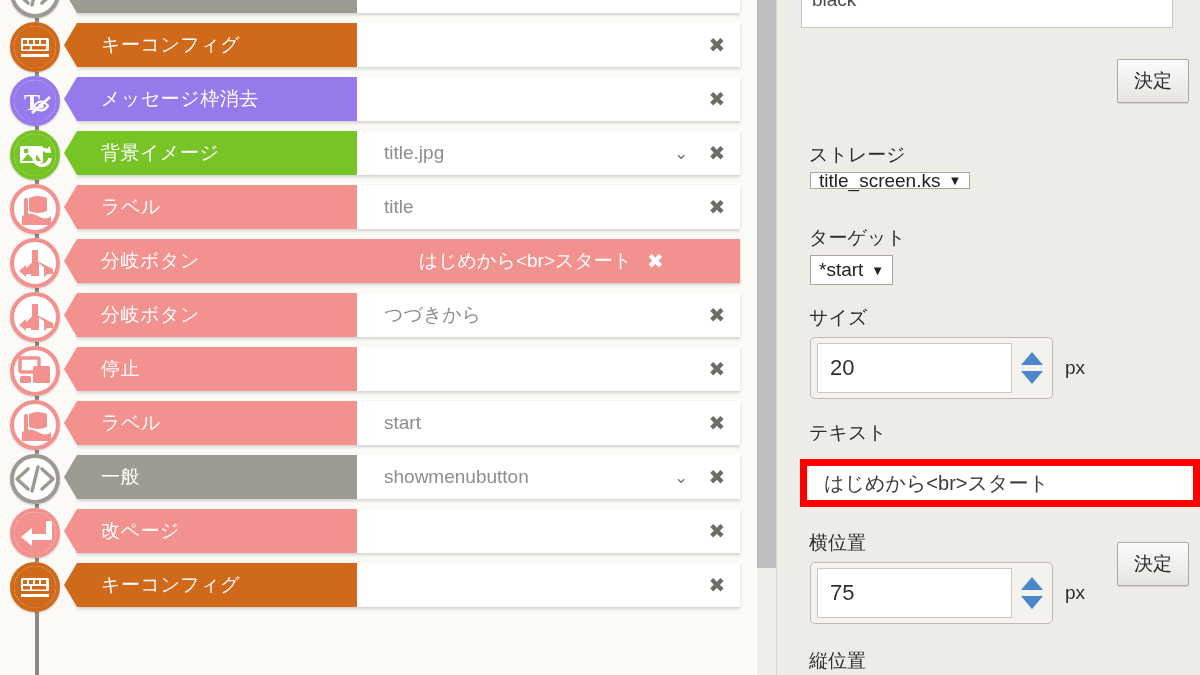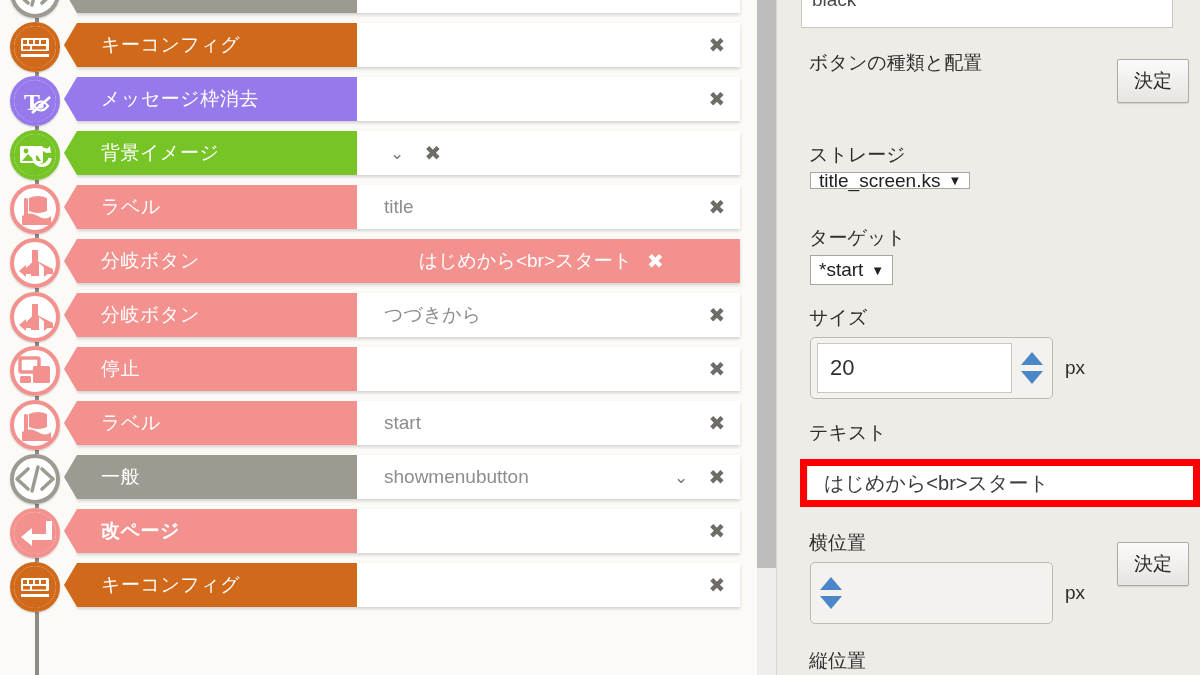--- a/index.html
+++ b/index.html
@@ -232,20 +232,21 @@
               <path d="M12 31 l6 -7 l5 5 l4 -4 l4 6 z" fill="#76c425"></path>
               <path d="M38 22 a8 8 0 1 0 2 6" fill="none" stroke="#fff" stroke-width="3.4"></path>
               <path d="M40 16 l1 7 l-7 -1 z" fill="#fff"></path>
             </svg>
           </div>
           <div class="row-body">
             <div class="row-tag" style="background-color: rgb(118, 196, 37); color: rgb(118, 196, 37);">
               <span style="color: rgb(255, 255, 255);">背景イメージ</span>
             </div>
             <div class="row-value">
+              <span class="vtext">title.jpg</span>
               <span class="chev">⌄</span>
               <span class="row-x">✖</span>
             </div>
           </div>
         </div>
         <div class="row" style="top: 180px;">
           <div class="row-icon">
             <svg width="50" height="50" viewBox="0 0 50 50">
               <circle cx="25" cy="25" r="23" fill="#ffffff" stroke="#f2918e" stroke-width="4"></circle>
               <rect x="14" y="14" width="4" height="23" rx="1.5" fill="#f2918e"></rect>
@@ -365,21 +366,21 @@
         </div>
         <div class="row" style="top: 504px;">
           <div class="row-icon">
             <svg width="50" height="50" viewBox="0 0 50 50">
               <circle cx="25" cy="25" r="23" fill="#ffffff" stroke="#f2918e" stroke-width="4"></circle>
               <circle cx="25" cy="25" r="21" fill="#f2918e"></circle>
               <path d="M36 13 l0 13 l-14 0 l0 -6 l-11 9 l11 9 l0 -6 l20 0 l0 -19 z" fill="#fff"></path>
             </svg>
           </div>
           <div class="row-body">
-            <div class="row-tag" style="background-color: rgb(242, 145, 142); color: rgb(242, 145, 142); font-weight: bold;">
+            <div class="row-tag" style="background-color: rgb(242, 145, 142); color: rgb(242, 145, 142);">
               <span style="color: rgb(255, 255, 255);">改ページ</span>
             </div>
             <div class="row-value">
               <span class="vtext"></span>
               <span class="row-x">✖</span>
             </div>
           </div>
         </div>
         <div class="row" style="top: 558px;">
           <div class="row-icon">
@@ -416,21 +417,20 @@
   <div id="right-panel">
 
     <div class="txt-input" style="left:24px;top:-28px;width:372px;height:56px;">
       <span>black</span>
     </div>
 
     <div class="btn" style="left:340px;top:31px;width:72px;height:44px;">
       <span>決定</span>
     </div>
 
-    <div class="prop-label" style="top:50px;">ボタンの種類と配置</div>
 
 
     <div class="prop-label" style="top:142px;">ストレージ</div>
 
     <div class="select-box" style="left:33px;top:172px;height:17px;">
       <span>title_screen.ks</span>
       <span class="caret">▼</span>
     </div>
 
     <div class="prop-label" style="top:225px;">ターゲット</div>
@@ -459,20 +459,23 @@
       <span>はじめから&lt;br&gt;スタート</span>
     </div>
 
     <div class="btn" style="left:340px;top:514px;width:72px;height:44px;">
       <span>決定</span>
     </div>
 
     <div class="prop-label" style="top:530px;">横位置</div>
 
     <div class="spin-wrap" style="left:33px;top:562px;width:243px;height:62px;">
+      <div class="spin-field">
+        <span>75</span>
+      </div>
       <div class="spin-btns">
         <div class="tri-up"></div>
         <div class="tri-dn"></div>
       </div>
     </div>
     <div class="unit" style="left:288px;top:582px;">px</div>
 
     <div class="prop-label" style="top:648px;">縦位置</div>
   </div>
 

